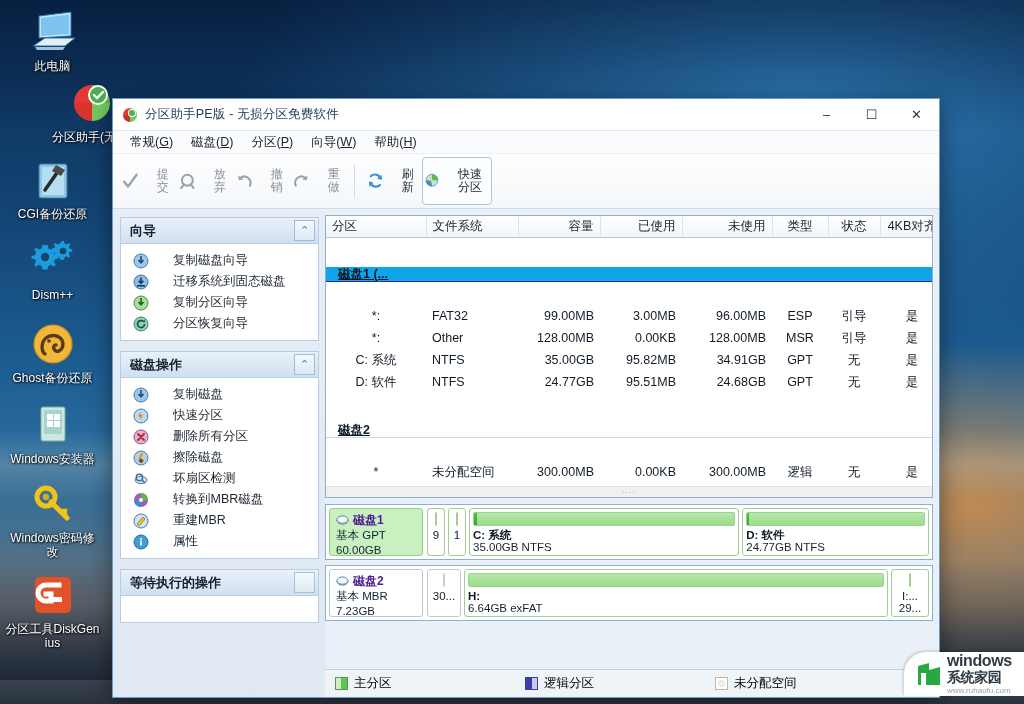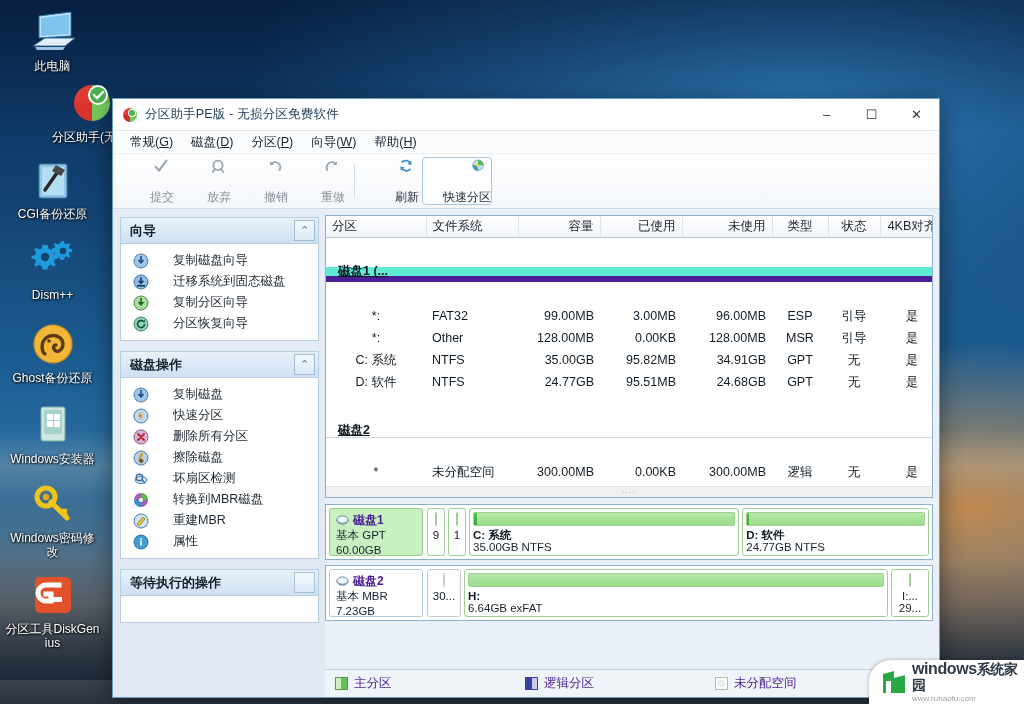--- a/index.html
+++ b/index.html
@@ -81,22 +81,22 @@
   }
   .menubar .mi u { text-decoration: underline; }
 
   .toolbar {
     height: 55px; flex: 0 0 55px;
     background: linear-gradient(180deg, #fefeff 0%, #f4f7fa 100%);
     display: flex; align-items: center; padding: 0 6px;
     border-bottom: 1px solid #cfdae5;
   }
   .tbtn {
-    width: 55px; height: 48px; display: flex; flex-direction: column;
-    align-items: flex-end; justify-content: center; gap: 17px;
+    width: 55px; height: 48px; display: flex; flex-direction: row;
+    align-items: center; justify-content: center; gap: 17px;
     border: 1px solid transparent; border-radius: 3px;
     margin: 0 1px;
   }
   .tbtn .ticon { width: 26px; height: 24px; display: block; }
   .tbtn .tlbl { font-size: 12px; color: #8a9099; line-height: 13px; }
   .tbtn.enabled .tlbl { color: #1b2733; }
   .tbtn.active {
     border: 1px solid #a9c6dd; background: #fbfdfe; border-radius: 4px;
     width: 70px;
   }
@@ -156,23 +156,23 @@
   table.parts thead th.c { text-align: center; }
   table.parts td {
     font-size: 12.5px; color: #111c26; height: 22px; padding: 0 6px;
     white-space: nowrap;
   }
   td.l { text-align: left; } td.r { text-align: right; } td.c { text-align: center; }
   tr.diskrow td {
     padding: 0; height: 24px;
   }
   .diskhdr {
-    background: #5eead4; height: 15px; margin-top: 7px;
+    background: #0ea5e9; height: 15px; margin-top: 7px;
     display: flex; align-items: center; padding-left: 12px;
-    border-bottom: 6px solid #4c1d95;
+    border-bottom: 1px solid #4c1d95;
   }
   .diskhdr span { font-size: 12.5px; font-weight: bold; color: #0f1821; text-decoration: underline; }
   .diskhdr.plain { background: transparent; border-bottom: 1px solid #cfd8e2; }
   .spacer-row td { height: 6px; }
   .hscroll {
     position: absolute; left: 0; right: 0; bottom: 0; height: 11px;
     background: #f0f0f0; border-top: 1px solid #dde3ea;
     display: flex; align-items: center; justify-content: center;
   }
   .hscroll .grip { font-size: 8px; color: #9aa4ae; letter-spacing: 1px; }
@@ -224,25 +224,25 @@
   }
   .legend { display: flex; align-items: center; gap: 6px; width: 190px; }
   .legend .sw { width: 13px; height: 13px; border: 1px solid #7f8a94; }
   .legend .sw.primary { background: linear-gradient(90deg,#cfeec4 50%,#63c257 50%); border-color:#4e9c45; }
   .legend .sw.logical { background: linear-gradient(90deg,#3a3fa8 50%,#c9cbe9 50%); border-color:#3a3fa8; }
   .legend .sw.unallocated { background: #ffffff; border-color:#c2b79e; position: relative; }
   .legend .sw.unallocated::after {
     content:""; position:absolute; left:2px; top:2px; right:2px; bottom:2px;
     background: repeating-linear-gradient(135deg,#f5f5f5 0 2px,#e8e8e8 2px 4px);
   }
-  .legend .ltxt { font-size: 12.5px; color: #4c1d95; }
+  .legend .ltxt { font-size: 12.5px; color: #000000; }
 
   
   .watermark {
-    position: absolute; right: 0; bottom: 0; width: 155px; height: 44px;
+    position: absolute; right: 0; bottom: 8px; width: 120px; height: 44px;
     background: #ffffff; border-top-left-radius: 22px;
     display: flex; align-items: center; padding-left: 12px; gap: 5px;
     box-shadow: -1px -1px 3px rgba(0,0,0,0.18);
   }
   .wm-mark { width: 26px; height: 26px; flex: 0 0 26px; }
   .wm-txt { line-height: 1; }
   .wm-txt .l1 { font-size: 16px; font-weight: bold; color: #2f3b46; letter-spacing: -0.4px; }
   .wm-txt .l1 .cn { color: #2f3b46; font-size: 14px; }
   .wm-txt .l2 { font-size: 8px; color: #9aa2aa; margin-top: 2px; }
 </style>

